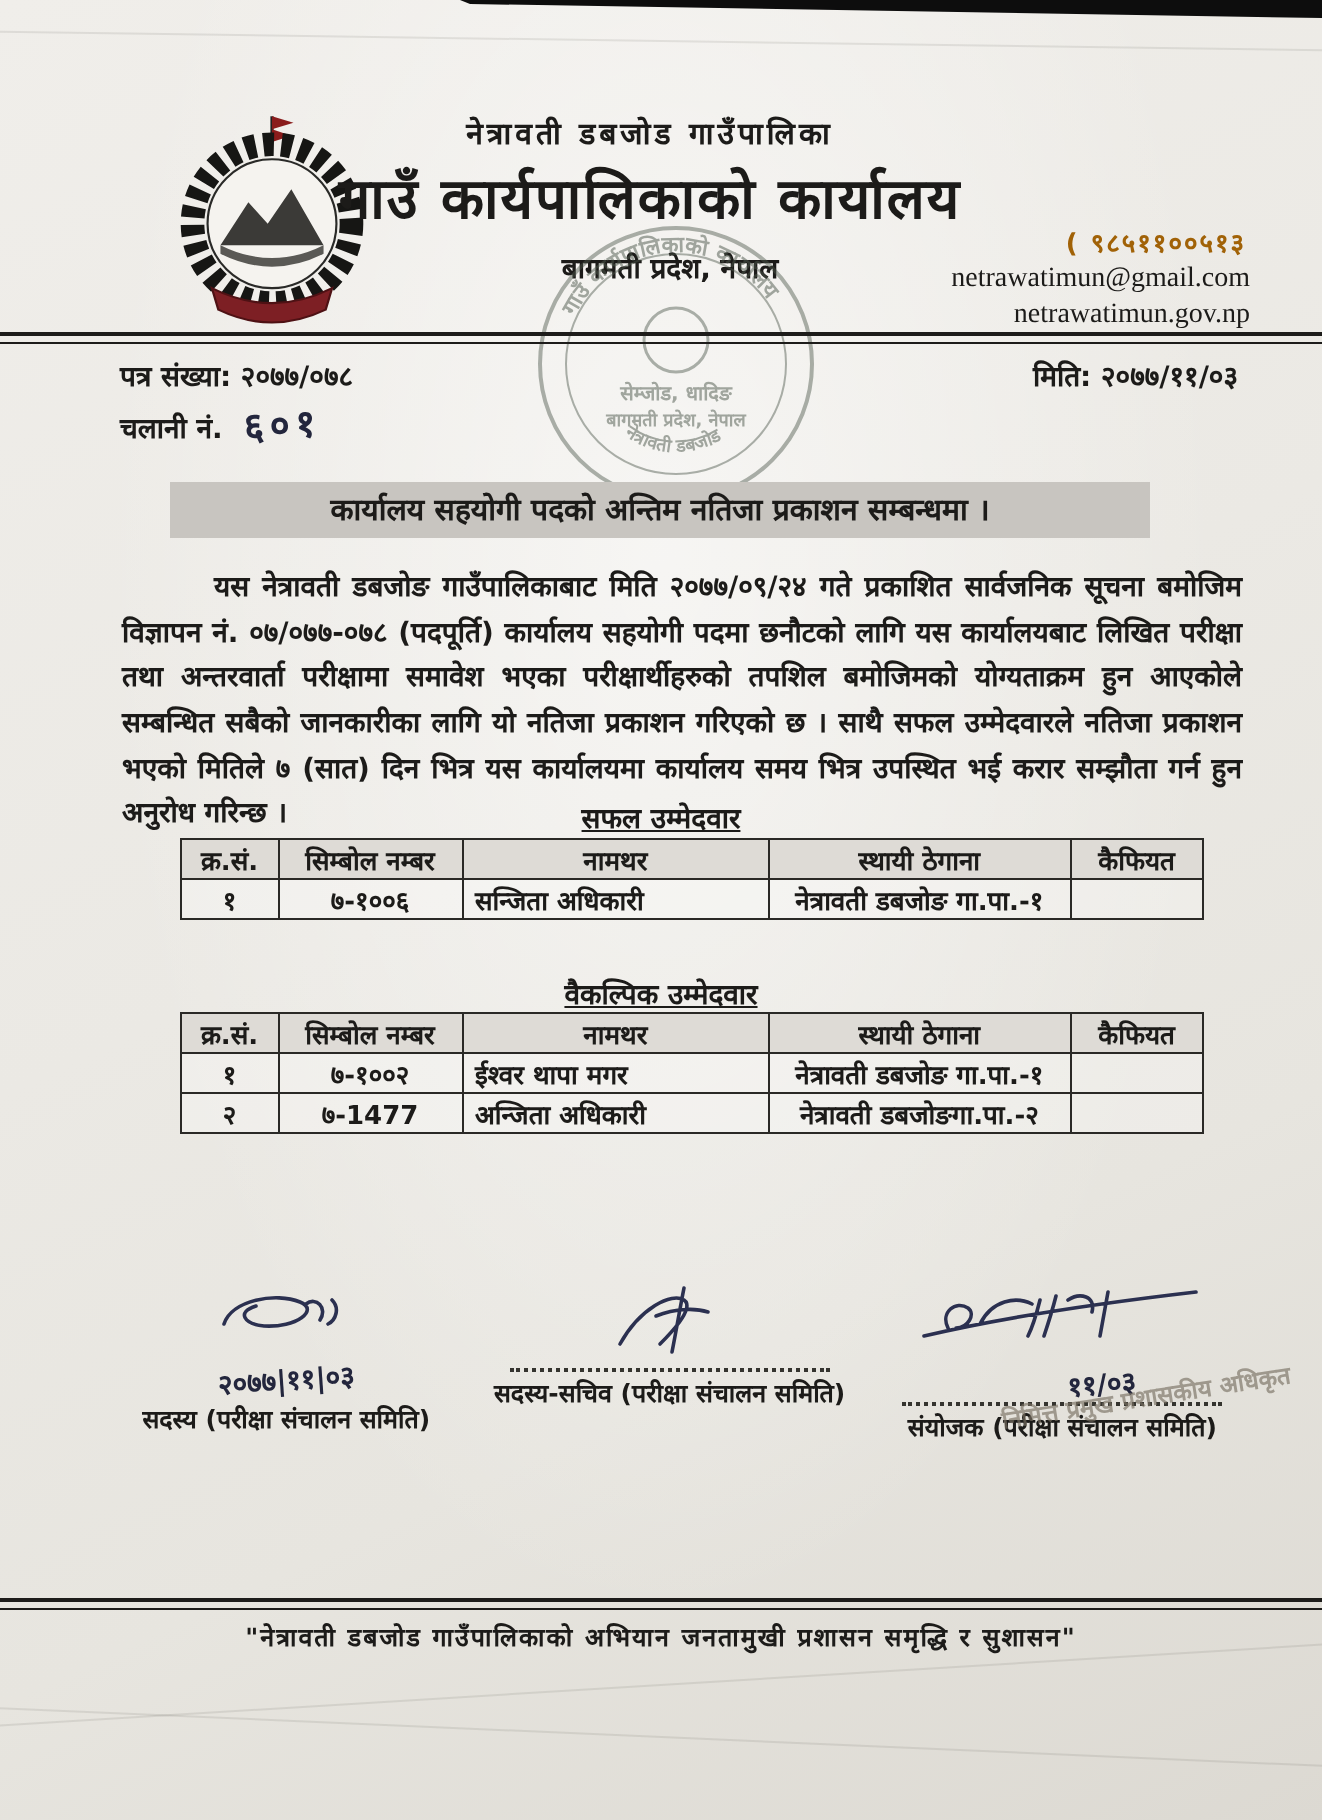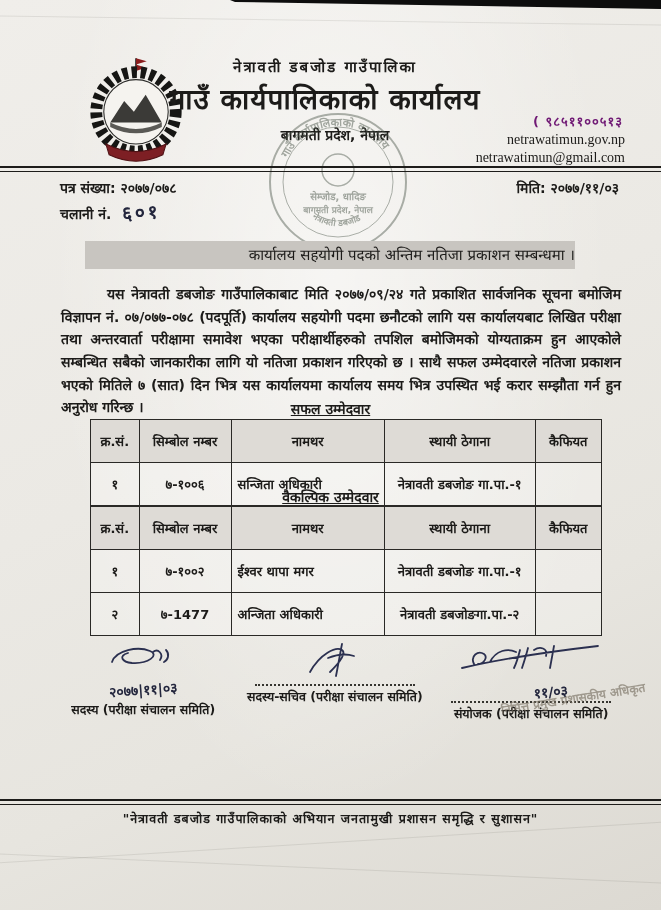--- a/index.html
+++ b/index.html
@@ -17,46 +17,46 @@
 
   
   .scan-top { top:0; left:0; width:661px; height:10px; }
   .crease { height:1px; background:rgba(60,55,45,.10); width:120%; left:-10%; }
 
   
   .hdr-center { left:140px; top:56px; width:370px; text-align:center; }
   .muni { font-size:15px; font-weight:bold; letter-spacing:2px; }
   .office { font-size:28px; font-weight:bold; margin-top:3px; letter-spacing:1px; }
   .addr { left:195px; top:126px; width:280px; text-align:center; font-weight:bold; font-size:14px; line-height:1.35; }
-  .phone { right:38px; top:112px; font-size:13px; font-weight:bold; color:#701a75; letter-spacing:1px; }
+  .phone { right:38px; top:112px; font-size:13px; font-weight:bold; color:#a16207; letter-spacing:1px; }
   .contact { right:36px; top:131px; text-align:right; font-family:"Liberation Serif",serif; font-size:14px; line-height:1.3; }
 
   .dblline { left:0; width:661px; height:6px; border-top:2.5px solid #1d1c1a; border-bottom:1.5px solid #1d1c1a; }
   .line-top { top:166px; }
   .line-bottom { top:799px; }
 
   
   .meta-left { left:60px; top:178px; font-size:14px; font-weight:bold; }
   .meta-date { right:42px; top:178px; font-size:14px; font-weight:bold; }
   .chalani { left:60px; top:199px; font-size:14px; font-weight:bold; }
   .hand { font-family:"DejaVu Sans",sans-serif; color:#23263d; font-weight:bold; }
   .chalani .hand { display:inline-block; font-size:19px; transform:rotate(-3deg); letter-spacing:3px; margin-left:6px; }
 
   .subject { left:85px; top:241px; width:490px; height:28px; background:#c8c5c0;
-             text-align:right; font-size:15px; font-weight:normal; line-height:28px; }
+             text-align:center; font-size:15px; font-weight:bold; line-height:28px; }
 
   .body-text { left:61px; top:283px; width:560px; font-size:14px; font-weight:bold;
                text-align:justify; line-height:1.62; text-indent:46px; }
 
   
   .tbl-title { width:661px; text-align:center; font-size:14px; font-weight:bold; text-decoration:underline; }
   .t1-title { top:399px; } .t2-title { top:487px; }
   table { border-collapse:collapse; table-layout:fixed; width:512px; background:rgba(255,255,255,.25); }
   .t1 { left:90px; top:419px; } .t2 { left:90px; top:506px; }
-  th,td { border:1.5px solid #2a2926; font-size:13px; padding:12px 6px; height:20px; }
+  th,td { border:1.5px solid #2a2926; font-size:13px; padding:0 6px; height:20px; }
   th { background:#dedbd6; font-weight:bold; }
   td { font-weight:bold; }
   .c-sn { text-align:center; } .c-sym { text-align:center; } .c-name { text-align:left; } .c-addr { text-align:center; }
 
   
   .sigs { left:52px; top:642px; width:575px; display:flex; justify-content:space-between; }
   .sig-col { text-align:center; position:relative; }
   .sig-col .label { font-size:12.5px; font-weight:bold; margin-top:2px; }
   .sig-date { font-size:14px; }
   .dotline { border-bottom:2px dotted #35342f; width:160px; margin:0 auto; }
@@ -97,22 +97,22 @@
 <div class="abs phone">
   <span>(</span>
   <span>९८५११००५१३</span>
 </div>
 
 <div class="abs addr">
   <div>बागमती प्रदेश, नेपाल</div>
 </div>
 
 <div class="abs contact">
+  <div>netrawatimun@gmail.com</div>
   <div>netrawatimun.gov.np</div>
-  <div>netrawatimun@gmail.com</div>
 </div>
 
 <svg class="abs stamp1" viewBox="0 0 152 152">
   <defs>
     <path id="arcTop" d="M 76,76 m -56,0 a 56,56 0 1,1 112,0"></path>
     <path id="arcBot" d="M 76,76 m -44,0 a 44,44 0 1,0 88,0"></path>
   </defs>
   <g stroke="#4d584c" fill="none" opacity=".9">
     <circle cx="76" cy="76" r="68" stroke-width="2"></circle>
     <circle cx="76" cy="76" r="55" stroke-width="1"></circle>

